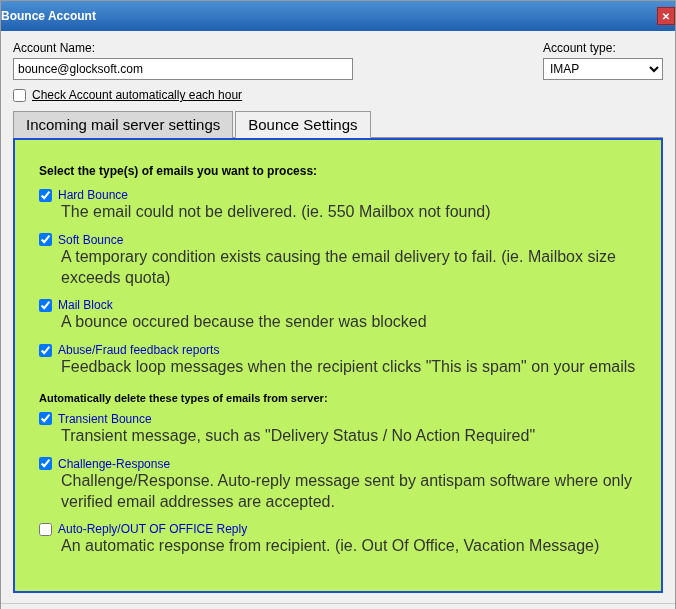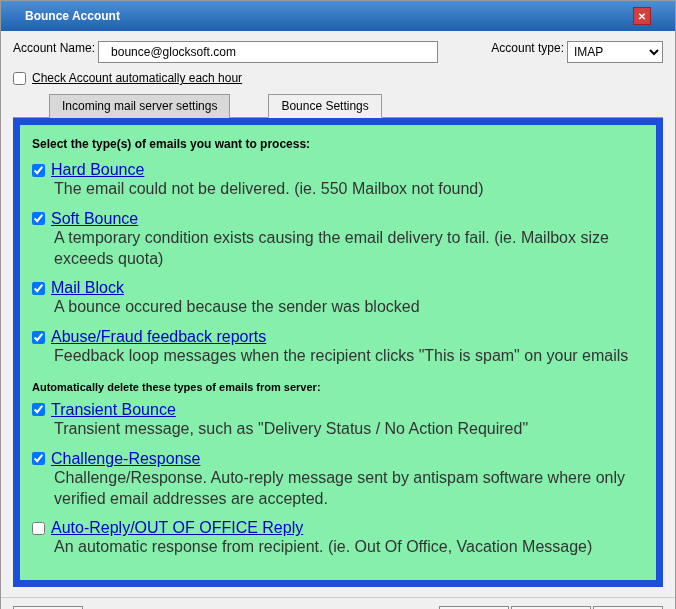--- a/index.html
+++ b/index.html
@@ -14,21 +14,21 @@
     }
     .dialog {
       width: 676px;
       background: #f0f0f0;
       border: 1px solid #999;
       box-shadow: 2px 2px 8px rgba(0,0,0,0.4);
     }
     .title-bar {
       background: linear-gradient(to bottom, #4a90d4, #2060b0);
       color: white;
-      padding: 6px 24px;
+      padding: 6px 0;
       display: flex;
       align-items: center;
       justify-content: space-between;
       font-size: 12px;
       font-weight: bold;
     }
     .title-bar-close {
       width: 18px;
       height: 18px;
       background: #d04040;
@@ -45,43 +45,43 @@
       padding: 10px 12px;
     }
     .form-row {
       display: flex;
       align-items: flex-end;
       gap: 20px;
       margin-bottom: 8px;
     }
     .field-group {
       display: flex;
-      flex-direction: row;
+      flex-direction: column;
       gap: 3px;
     }
     .field-group.wide { flex: 1; }
     .field-label {
       font-size: 12px;
       color: #000;
     }
     .text-input {
       height: 22px;
       border: 1px solid #888;
       background: white;
-      padding: 2px 12px;
+      padding: 2px 4px;
       font-size: 12px;
     }
     .text-input.wide { width: 340px; }
     .select-input {
       height: 22px;
       border: 1px solid #888;
       background: white;
       padding: 1px 2px;
       font-size: 12px;
-      width: 96px;
+      width: 120px;
     }
     .checkbox-row {
       display: flex;
       align-items: center;
       gap: 6px;
       margin-bottom: 8px;
       text-decoration: underline;
     }
     .checkbox-row input[type="checkbox"] {
       margin: 0;
@@ -92,57 +92,55 @@
     .tabs {
       display: flex;
       border-bottom: 1px solid #999;
     }
     .tab {
       padding: 4px 12px;
       border: 1px solid #999;
       border-bottom: none;
       background: #d8d8d8;
       cursor: pointer;
-      font-size: 12px;
+      font-size: 15px;
       margin-right: 2px;
       position: relative;
       top: 1px;
-      margin-left: 36px;
     }
     .tab.active {
       background: #f0f0f0;
       border-bottom: 1px solid #f0f0f0;
       z-index: 1;
     }
     .tab-content {
-      border: 7px solid #1d4ed8;
-      background: #86efac;
-      padding: 12px;
+      border: 2px solid #1d4ed8;
+      background: #bef264;
+      padding: 24px;
       min-height: 360px;
     }
     .section-title {
       font-weight: bold;
       margin-bottom: 10px;
       font-size: 12px;
     }
     .email-type {
       margin-bottom: 10px;
     }
     .email-type-header {
       display: flex;
       align-items: center;
       gap: 6px;
     }
     .email-type-header input[type="checkbox"] {
       margin: 0;
     }
     .email-type-name {
       color: #0000cc;
-      text-decoration: underline;
-      font-size: 16px;
+      font-size: 12px;
       cursor: pointer;
     }
     .email-type-desc {
       margin-left: 22px;
       color: #333;
       font-size: 16px;
       line-height: 1.3;
     }
     .auto-delete-section {
       margin-top: 14px;

